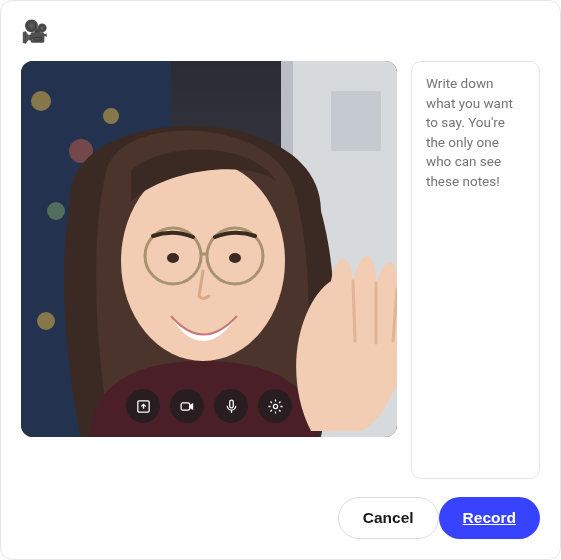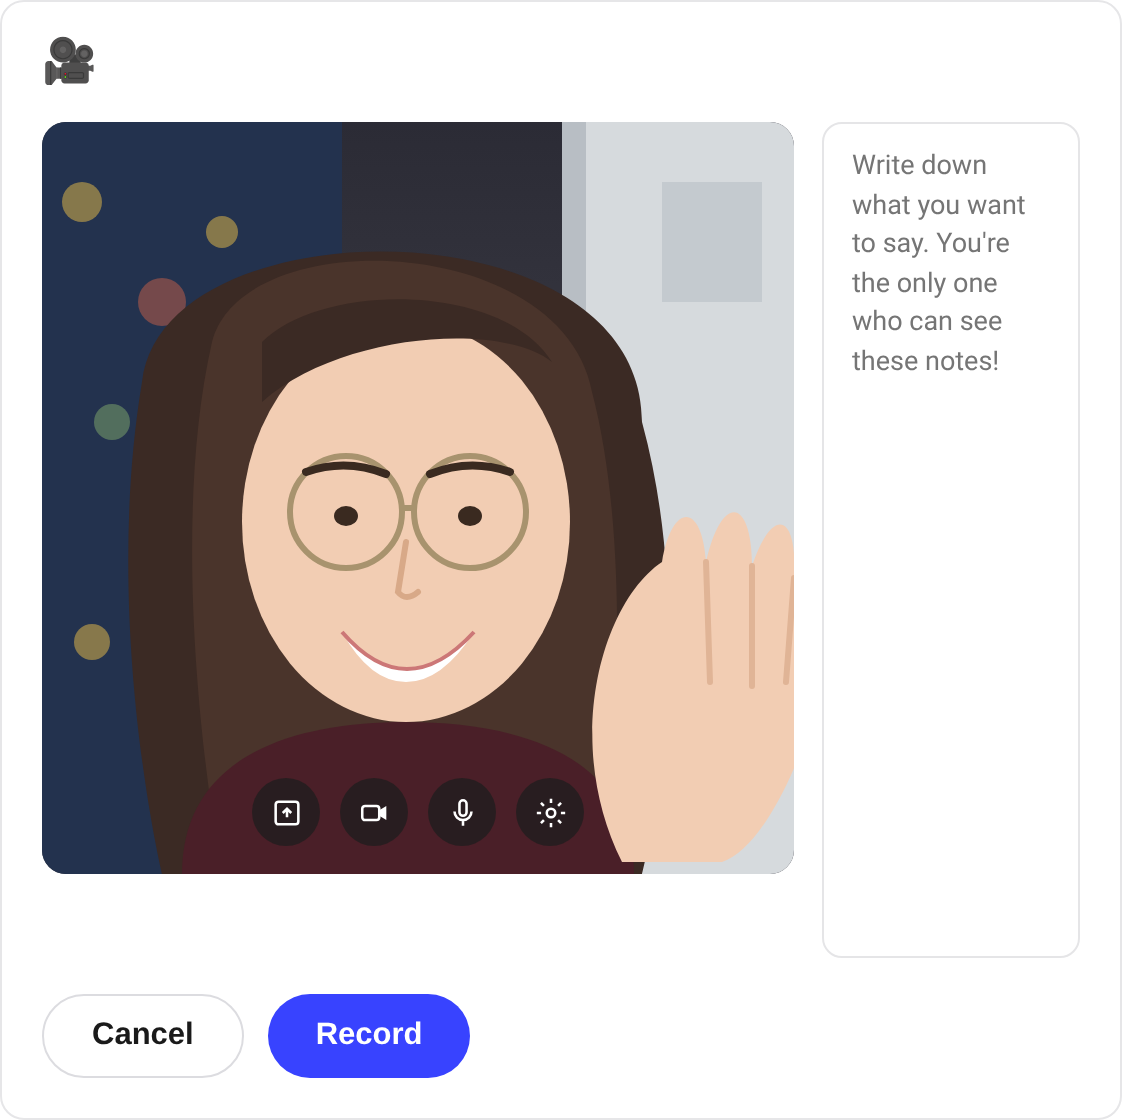--- a/index.html
+++ b/index.html
@@ -77,21 +77,21 @@
     font-size: 13.5px;
     line-height: 1.45;
     color: #7a7a82;
     background: #fff;
     resize: none;
     outline: none;
     font-family: inherit;
   }
   .footer {
     display: flex;
-    gap: 12px;
+    justify-content: flex-end;
     margin-top: 18px;
   }
   .btn {
     height: 42px;
     padding: 0 24px;
     border-radius: 21px;
     font-size: 15.5px;
     font-weight: 600;
     cursor: pointer;
     display: inline-flex;
@@ -100,20 +100,21 @@
     border: none;
   }
   .btn-secondary {
     background: #fff;
     color: #1a1a1a;
     border: 1.5px solid #dcdce0;
   }
   .btn-primary {
     background: #3843ff;
     color: #fff;
+    text-decoration: underline;
   }
 </style>
 </head>
 <body>
 
 <div class="modal">
 
   <div class="header">
     <span class="header-icon">🎥</span>
   </div>

